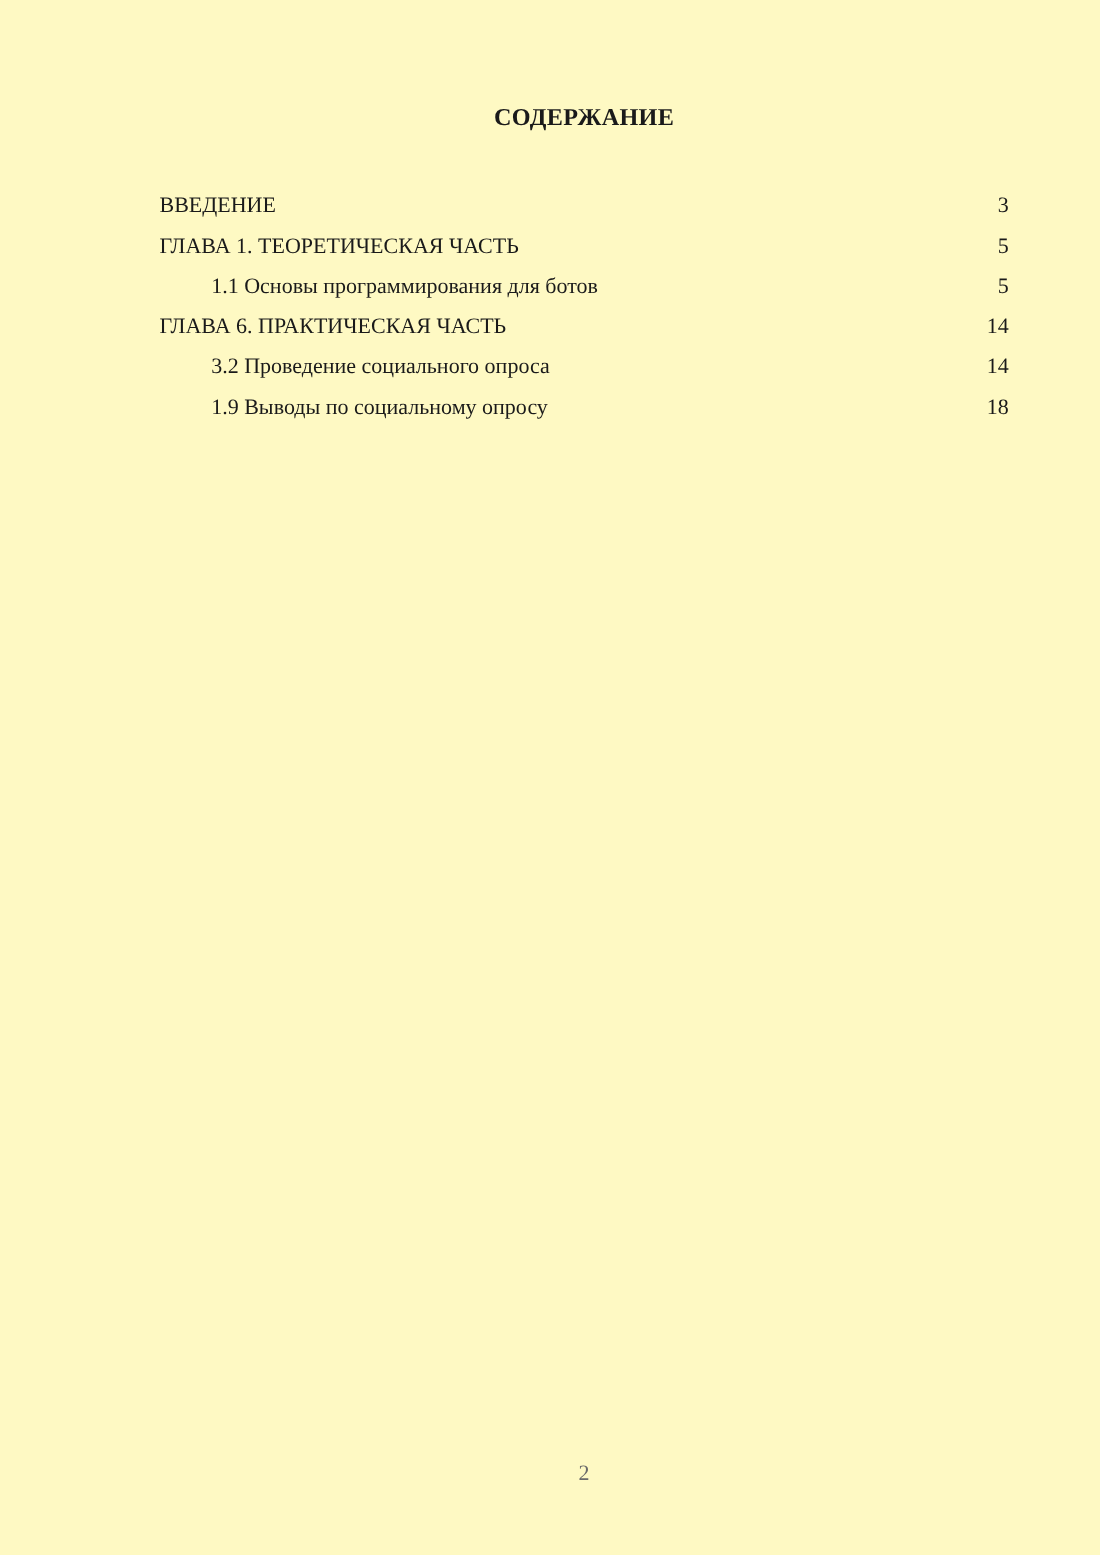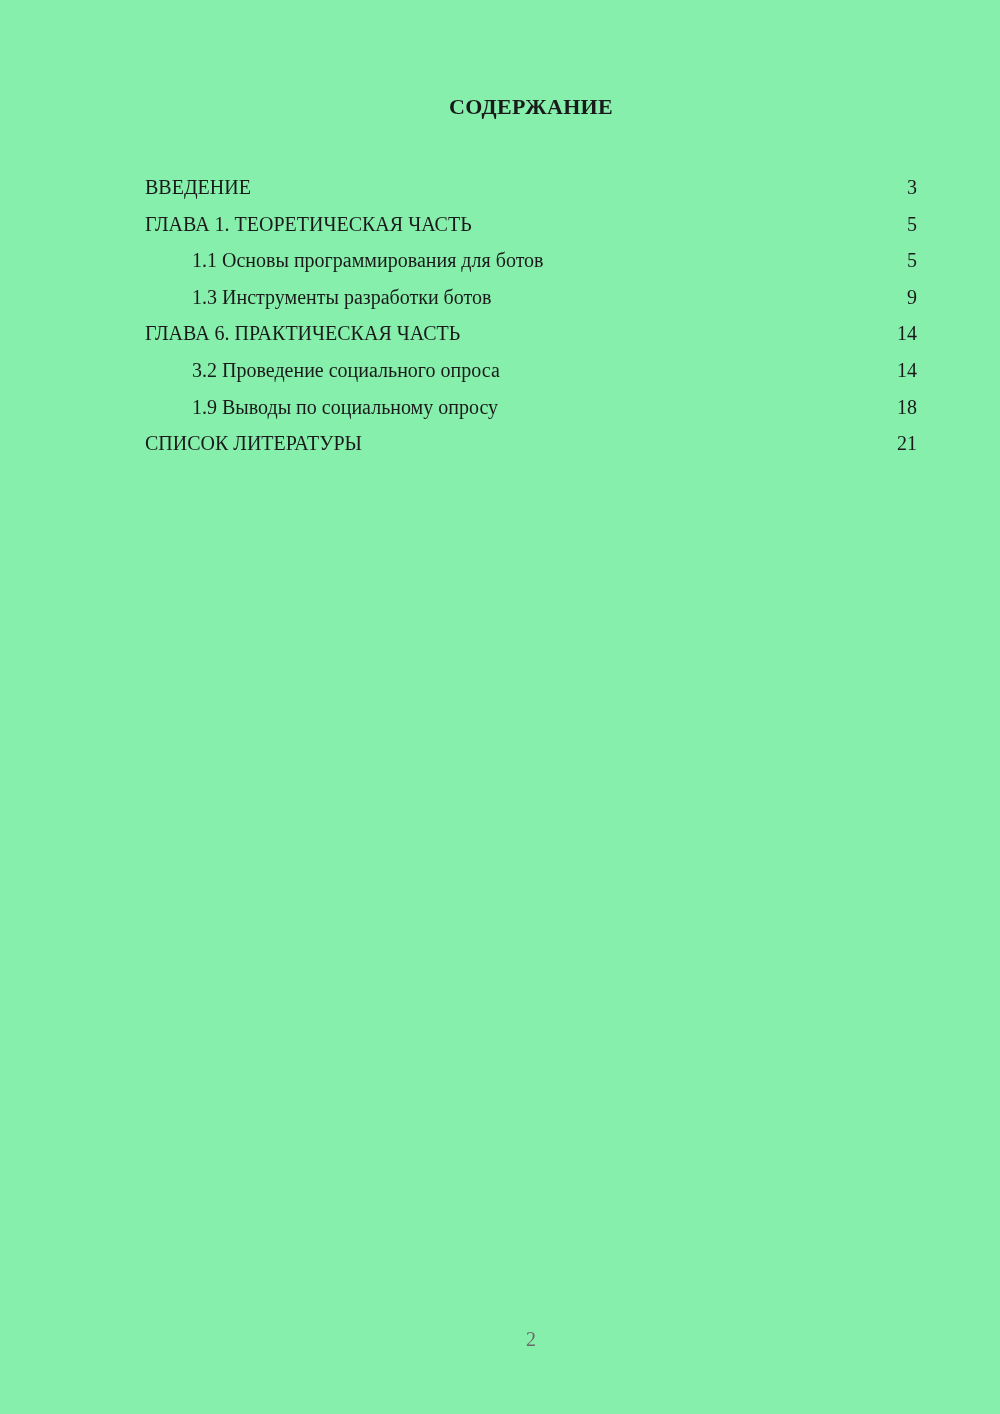--- a/index.html
+++ b/index.html
@@ -8,21 +8,21 @@
     width: 1000px;
     height: 1414px;
     position: relative;
     font-family: "Liberation Serif", "DejaVu Serif", serif;
     color: #1a1a1a;
     overflow: hidden;
   }
   .page {
     position: absolute;
     inset: 0;
-    background: #86efac;
+    background: #fef9c3;
   }
   .content-col {
     position: absolute;
     left: 145px;
     right: 83px;
   }
   .doc-title {
     top: 92px;
     text-align: center;
     font-weight: bold;
@@ -69,37 +69,29 @@
       <span class="toc-page">3</span>
     </div>
     <div class="toc-row level-0">
       <span class="toc-label">ГЛАВА 1. ТЕОРЕТИЧЕСКАЯ ЧАСТЬ</span>
       <span class="toc-page">5</span>
     </div>
     <div class="toc-row level-1">
       <span class="toc-label">1.1 Основы программирования для ботов</span>
       <span class="toc-page">5</span>
     </div>
-    <div class="toc-row level-1">
-      <span class="toc-label">1.3 Инструменты разработки ботов</span>
-      <span class="toc-page">9</span>
-    </div>
     <div class="toc-row level-0">
       <span class="toc-label">ГЛАВА 6. ПРАКТИЧЕСКАЯ ЧАСТЬ</span>
       <span class="toc-page">14</span>
     </div>
     <div class="toc-row level-1">
       <span class="toc-label">3.2 Проведение социального опроса</span>
       <span class="toc-page">14</span>
     </div>
     <div class="toc-row level-1">
       <span class="toc-label">1.9 Выводы по социальному опросу</span>
       <span class="toc-page">18</span>
     </div>
-    <div class="toc-row level-0">
-      <span class="toc-label">СПИСОК ЛИТЕРАТУРЫ</span>
-      <span class="toc-page">21</span>
-    </div>
   </div>
 
   <div class="content-col footer-pagenum">2</div>
 
 </div>
 
 </body></html>

